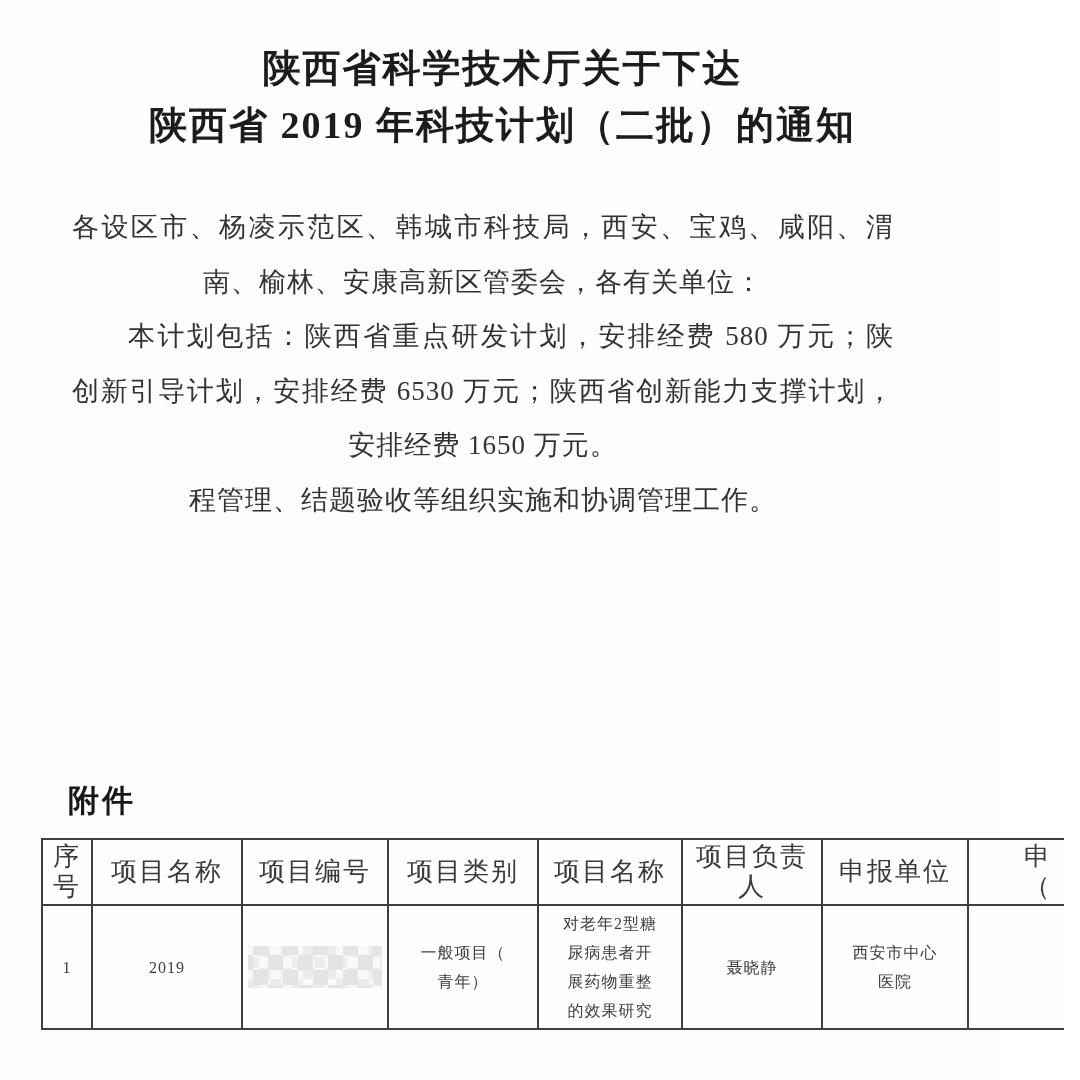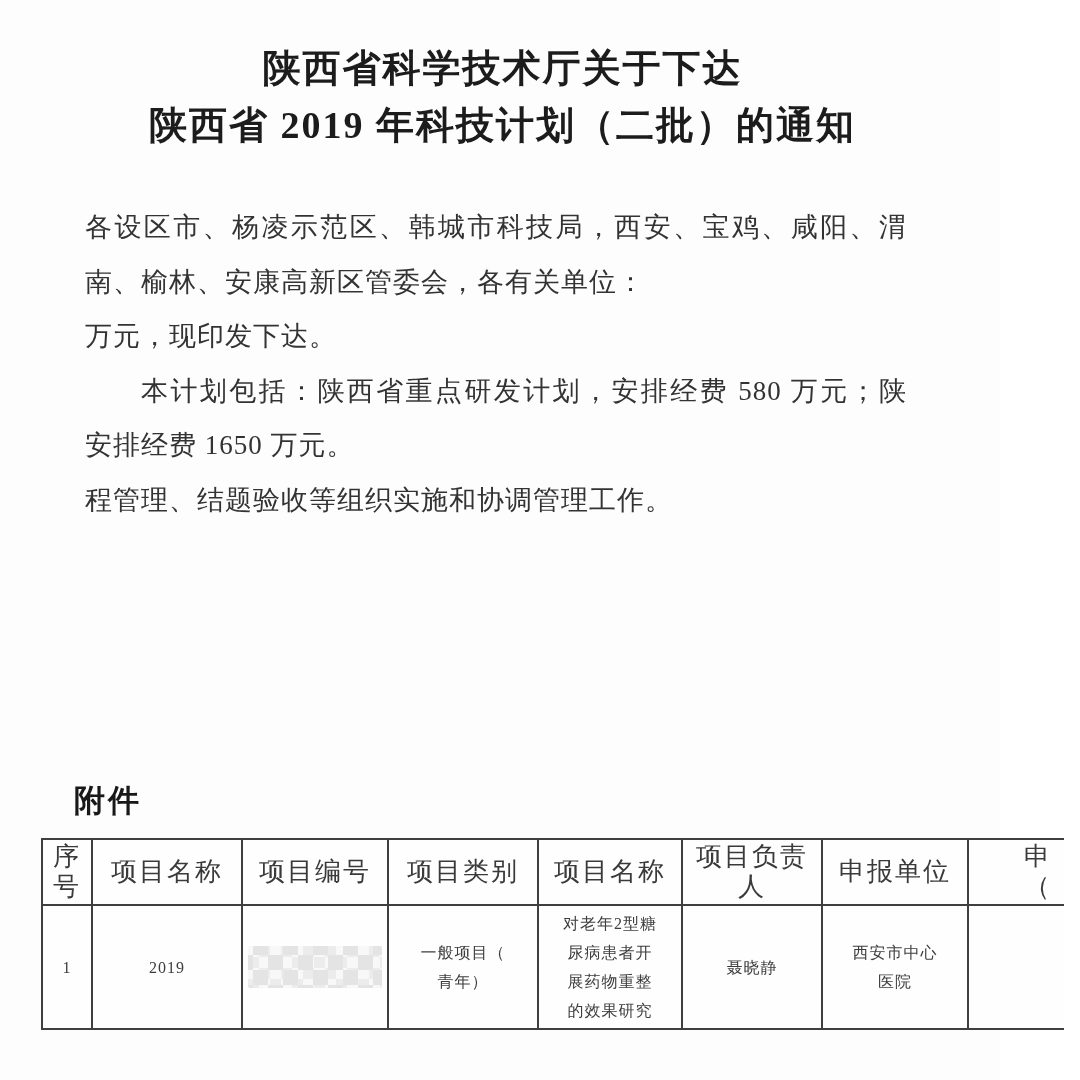--- a/index.html
+++ b/index.html
@@ -7,27 +7,27 @@
     width:1080px;height:1080px;overflow:hidden;background:#ffffff;
     font-family:"Liberation Serif","DejaVu Serif",serif;
   }
   .page{position:relative;width:1000px;height:1080px;background:#fdfdfd;color:#2e2e2e;}
   
   .doc-title{
     position:absolute;top:40px;left:0;width:1005px;text-align:center;
     font-weight:bold;color:#1c1c1c;font-size:38px;line-height:57px;letter-spacing:2px;
   }
   
-  .body-block{position:absolute;top:200px;left:85px;width:822px;font-size:27px;color:#333;}
-  .bl{height:54.6px;line-height:54.6px;letter-spacing:1px;text-align:left;}
+  .body-block{position:absolute;top:200px;left:72px;width:822px;font-size:27px;color:#333;}
+  .bl{height:54.6px;line-height:54.6px;letter-spacing:1px;text-align:center;}
   .bl.j{text-align:justify;text-align-last:justify;}
   .bl.ind{text-indent:56px;}
   
   .attach{
-    position:absolute;top:780px;left:74px;font-size:31px;font-weight:bold;color:#181818;
+    position:absolute;top:780px;left:68px;font-size:31px;font-weight:bold;color:#181818;
     font-family:Liberation Mono, monospace;letter-spacing:3px;
   }
   
   .table-wrap{position:absolute;top:838px;left:41px;width:1023px;overflow:hidden;}
   table{border-collapse:collapse;table-layout:fixed;width:1066px;background:#fffefe;color:#3d3d3d;}
   th,td{
     border:2px solid #3f3f3f;text-align:center;vertical-align:middle;
     font-weight:normal;padding:2px 4px;box-sizing:border-box;white-space:pre-line;
   }
   th{height:64px;font-size:26px;letter-spacing:2px;line-height:30px;color:#3a3a3a;}
@@ -48,22 +48,22 @@
 <div class="page">
 
   <div class="doc-title">
     <div>陕西省科学技术厅关于下达</div>
     <div>陕西省 2019 年科技计划（二批）的通知</div>
   </div>
 
   <div class="body-block">
     <div class="bl j">各设区市、杨凌示范区、韩城市科技局，西安、宝鸡、咸阳、渭</div>
     <div class="bl">南、榆林、安康高新区管委会，各有关单位：</div>
-    <div class="bl">万元，现印发下达。</div>
     <div class="bl j ind">本计划包括：陕西省重点研发计划，安排经费 580 万元；陕</div>
+    <div class="bl j">创新引导计划，安排经费 6530 万元；陕西省创新能力支撑计划，</div>
     <div class="bl">安排经费 1650 万元。</div>
     <div class="bl">程管理、结题验收等组织实施和协调管理工作。</div>
   </div>
 
   <div class="attach">附件</div>
 
   <div class="table-wrap">
     <table>
       <colgroup>
         <col style="width:50px">

